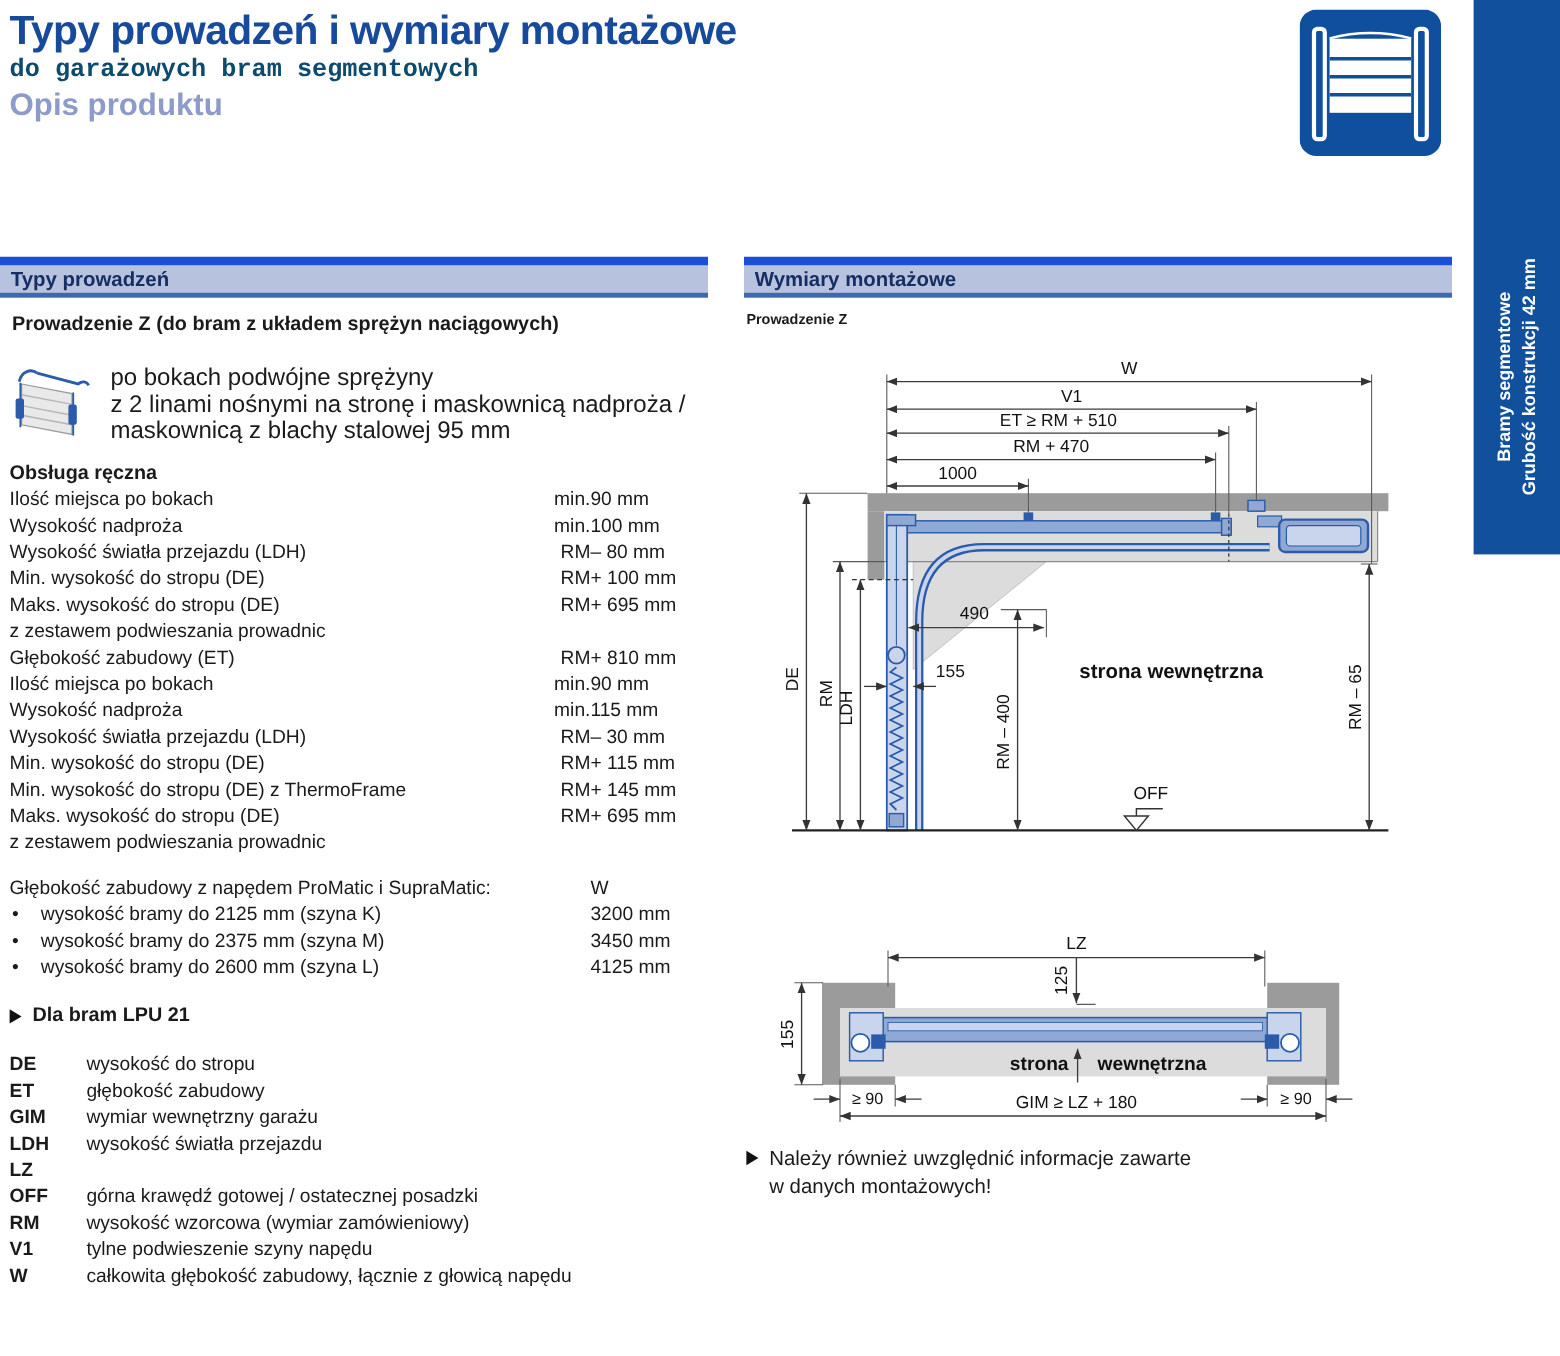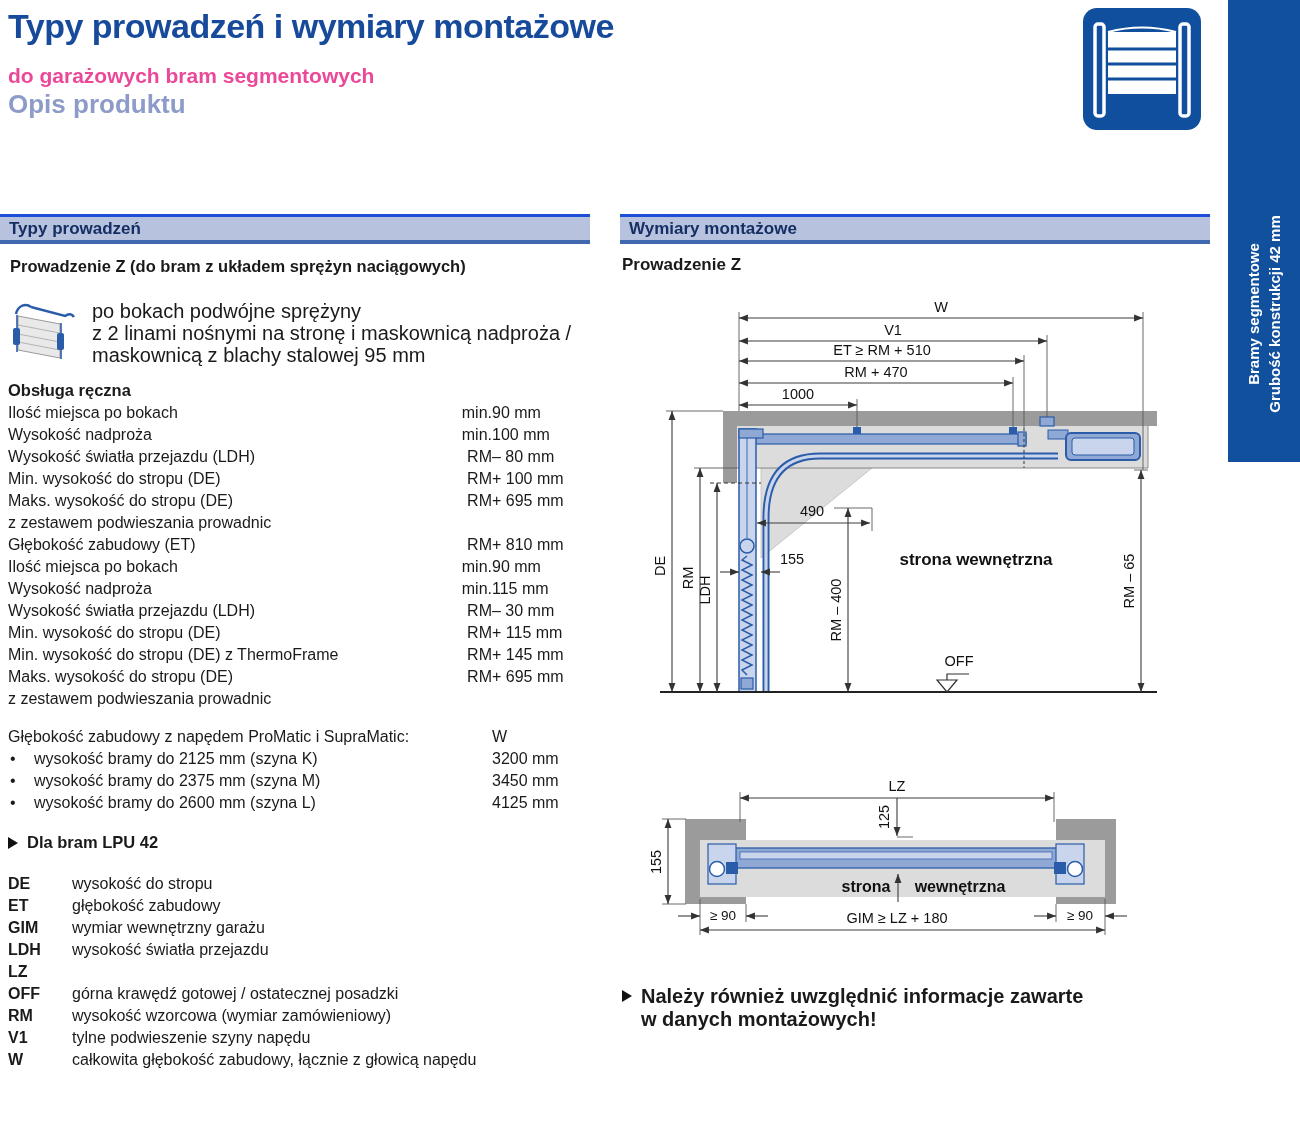--- a/index.html
+++ b/index.html
@@ -2,35 +2,35 @@
 <html><head>
 <meta charset="utf-8">
 <style>
   html,body { margin:0; padding:0; background:#fff; }
   .page { position:relative; width:1300px; height:1127px; background:#fff; overflow:hidden;
           font-family:"Liberation Sans", sans-serif; color:#1a1a1a; }
 
   
   .hdr { position:absolute; left:8px; top:6px; width:1000px; }
   .hdr .title { font-size:34px; font-weight:bold; color:#174a9b; letter-spacing:-0.5px; line-height:40px; }
-  .hdr .subtitle { font-size:21px; font-weight:bold; color:#ec4899; line-height:26px; margin-top:17px; }
+  .hdr .subtitle { font-size:21px; font-weight:bold; color:#0c4a6e; line-height:26px; margin-top:0;font-family:Liberation Mono, monospace; }
   .hdr .opis { font-size:26px; font-weight:bold; color:#8d9bc9; line-height:30px; }
 
   
   .door-icon { position:absolute; left:1083px; top:8px; width:118px; height:122px; }
 
   
   .side-tab { position:absolute; left:1228px; top:0; width:72px; height:462px; background:#11509d; }
   .side-tab .rot { position:absolute; top:68%; left:50%; transform:translate(-50%,-50%) rotate(-90deg);
                    white-space:nowrap; text-align:center; color:#fff; font-weight:bold;
                    font-size:15px; line-height:21px; }
 
   
   .bar { height:23px; line-height:23px; padding-left:9px; background:#b7c3de;
-         border-top:3px solid #1d4ed8; border-bottom:4px solid #4068ae;
+         border-top:7px solid #1d4ed8; border-bottom:4px solid #4068ae;
          font-weight:bold; font-size:17px; color:#152e63; }
 
   
   .left-col { position:absolute; left:0; top:214px; width:590px; }
   .variant { font-weight:bold; font-size:16.5px; margin:13px 0 0 10px; }
   .intro-row { display:flex; margin:24px 0 0 8px; }
   .mini-icon { width:68px; height:64px; flex:0 0 68px; }
   .intro-text { font-size:20px; line-height:22px; margin-left:16px; }
   .sec-title { font-weight:bold; font-size:16.5px; margin:15px 0 2px 8px; }
   .spec { margin-left:8px; width:572px; font-size:16px; }
@@ -42,31 +42,31 @@
   .bullet::before { content:"•"; position:absolute; left:2px; }
   .lpu { margin:19px 0 0 8px; font-weight:bold; font-size:16.5px; display:flex; align-items:center; }
   .tri { width:0; height:0; border-left:10px solid #111; border-top:6.5px solid transparent;
          border-bottom:6.5px solid transparent; margin-right:9px; }
   .legend { margin:21px 0 0 8px; font-size:16px; }
   .lg-row { display:grid; grid-template-columns:64px 1fr; line-height:22px; }
   .lg-row .term { font-weight:bold; }
 
   
   .right-col { position:absolute; left:620px; top:214px; width:590px; }
-  .rc-title { font-weight:bold; font-size:17px; margin:11px 0 0 2px; }
+  .rc-title { font-weight:bold; font-size:12px; margin:11px 0 0 2px; }
   .dia { position:absolute; left:620px; }
   #dia1 { top:288px; }
   #dia2 { top:772px; }
   .dia text { font-family:"Liberation Sans", sans-serif; fill:#111; }
   .dt  { font-size:14.5px; text-anchor:middle; }
   .dts { font-size:13.5px; text-anchor:middle; }
   .dbig { font-size:17px; font-weight:bold; text-anchor:middle; }
   .dim { stroke:#3c3c3c; stroke-width:1.1; }
   .ext { stroke:#5a5a5a; stroke-width:0.9; }
-  .note { position:absolute; left:622px; top:985px; width:560px; font-weight:bold; font-size:20px;
+  .note { position:absolute; left:622px; top:954px; width:560px; font-weight:normal; font-size:17px;
           line-height:23px; display:flex; }
   .note .tri { margin-top:5px; }
 </style>
 </head>
 <body>
 
 <div class="page">
 
   <div class="hdr">
     <div class="title">Typy prowadzeń i wymiary montażowe</div>
@@ -213,21 +213,21 @@
         </div>
       <div class="spec-row">
           <span class="l bullet">wysokość bramy do 2600 mm (szyna L)</span>
           <span class="r1"></span>
           <span class="r2">4125 mm</span>
         </div>
     </div>
 
     <div class="lpu">
       <span class="tri"></span>
-      <span>Dla bram LPU 42</span>
+      <span>Dla bram LPU 21</span>
     </div>
 
     <div class="legend">
       <div class="lg-row">
           <span class="term">DE</span>
           <span class="def">wysokość do stropu</span>
         </div>
       <div class="lg-row">
           <span class="term">ET</span>
           <span class="def">głębokość zabudowy</span>

